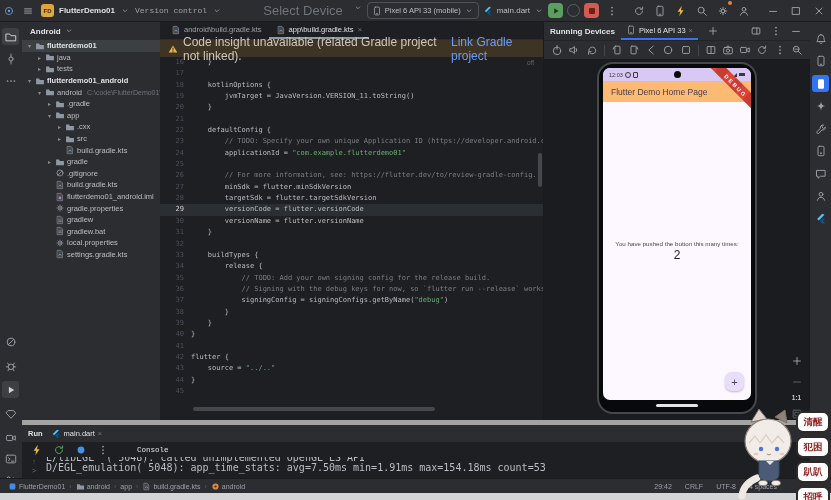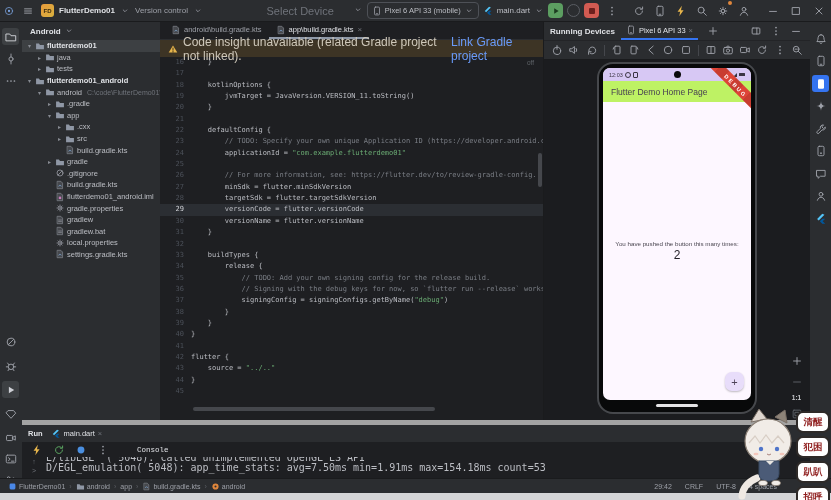--- a/index.html
+++ b/index.html
@@ -9,23 +9,23 @@
   .ibtn{display:inline-flex;align-items:center;justify-content:center;width:17px;height:17px;border-radius:3px;color:#9da0a8;}
   .ibtn.sel{background:#3d4043;color:#ced0d6;}
   .ibtn.selblue{background:#3574f0;color:#fff;}
 
   
   .titlebar{position:absolute;left:0;top:0;width:831px;height:22px;background:#2b2d30;
             border-bottom:1px solid #1a1b1d;display:flex;align-items:center;gap:5px;padding:0 4px;box-sizing:border-box;font-size:8px;}
   .badge-fd{width:13px;height:13px;border-radius:3px;background:linear-gradient(135deg,#e89b3c,#d8b13f);
             color:#3a2a0e;font-size:6px;font-weight:bold;display:flex;align-items:center;justify-content:center;}
   .tb-name{color:#dfe1e5;font-weight:bold;}
-  .tb-dim{color:#9da0a8;}
+  .tb-dim{color:#9da0a8;font-family:Liberation Mono, monospace;}
   .tb-right{margin-left:auto;display:flex;align-items:center;gap:4px;}
-  .selectdev{color:#6f737a;font-size:11px;display:flex;gap:19px;align-items:flex-start;}
+  .selectdev{color:#6f737a;font-size:13px;display:flex;gap:10px;align-items:flex-start;}
   .devcombo{display:flex;align-items:center;gap:3px;border:1px solid #4e5157;border-radius:4px;height:15px;padding:0 4px;font-size:7.5px;color:#bcbec4;}
   .runbtn{width:15px;height:15px;border-radius:4px;background:#5c9e61;display:flex;align-items:center;justify-content:center;}
   .stopbtn{width:15px;height:15px;border-radius:4px;background:#d25b52;display:flex;align-items:center;justify-content:center;}
   .stopbtn .sq{width:6px;height:6px;background:#6e201d;border-radius:1px;}
   .dimcircle{width:11px;height:11px;border:1.2px solid #5a5d63;border-radius:50%;}
   .gearwrap{position:relative;}
   .gearwrap .dot{position:absolute;right:-1px;top:-1px;width:4px;height:4px;border-radius:50%;background:#e0863c;}
 
   
   .lstripe{position:absolute;left:0;top:22px;width:22px;height:456px;background:#2b2d30;border-right:1px solid #1a1b1d;}
@@ -75,21 +75,21 @@
   .dev-canvas{position:relative;height:360px;background:#1b1c1f;}
   .phone{position:absolute;left:53px;top:2px;width:160px;height:352px;background:#08090a;border:2px solid #46484c;border-radius:16px;box-sizing:border-box;}
   .screen{position:absolute;left:4px;top:4px;width:148px;height:332px;background:#fdf7ff;border-radius:7px;overflow:hidden;}
   .sb{height:13px;background:#d7c8f4;display:flex;align-items:center;padding:0 6px;font-size:5.5px;color:#3b3544;gap:2px;}
   .sb .hole{position:absolute;left:50%;top:3px;margin-left:-3.5px;width:7px;height:7px;background:#0a0a0a;border-radius:50%;}
   .sb .right{margin-left:auto;display:flex;align-items:center;gap:2px;}
   .sb .tri{width:0;height:0;border-left:4px solid transparent;border-bottom:4px solid #3b3544;}
   .sb .batt{width:6px;height:3.5px;background:#3b3544;border-radius:0.5px;}
   .sb .micoc{width:4px;height:4px;border:0.8px solid #3b3544;border-radius:50%;}
   .sb .micor{width:3px;height:4px;border:0.8px solid #3b3544;border-radius:1px;}
-  .appbar{height:21px;background:#bef264;display:flex;align-items:center;padding-left:8px;font-size:8.5px;color:#453c52;}
+  .appbar{height:21px;background:#fdba74;display:flex;align-items:center;padding-left:8px;font-size:8.5px;color:#453c52;}
   .abody{position:relative;height:298px;display:flex;flex-direction:column;align-items:center;}
   .abody .t1{margin-top:138px;font-size:6.2px;color:#49454f;}
   .abody .t2{font-size:12px;color:#211f26;margin-top:1px;}
   .fab{position:absolute;right:7px;bottom:9px;width:19px;height:19px;border-radius:7px;background:#e8ddfa;display:flex;align-items:center;justify-content:center;font-size:11px;color:#4e4459;box-shadow:0 1px 2px rgba(0,0,0,.25);}
   .ribbon{position:absolute;top:12px;right:-20px;width:70px;height:11px;transform:rotate(45deg);
           background:repeating-linear-gradient(90deg,#dd4437 0 10px,#c93c30 10px 20px);
           display:flex;align-items:center;justify-content:center;color:#fff;font-size:5.5px;font-weight:bold;letter-spacing:2px;}
   .chinpill{position:absolute;bottom:5px;left:50%;margin-left:-21px;width:42px;height:3px;background:#e4e4e6;border-radius:2px;}
   .zoomctl{position:absolute;right:5px;top:292px;display:flex;flex-direction:column;align-items:center;gap:4px;color:#9da0a8;}
   .zoomctl .r{font-size:6.5px;color:#c8cacd;font-weight:bold;}

